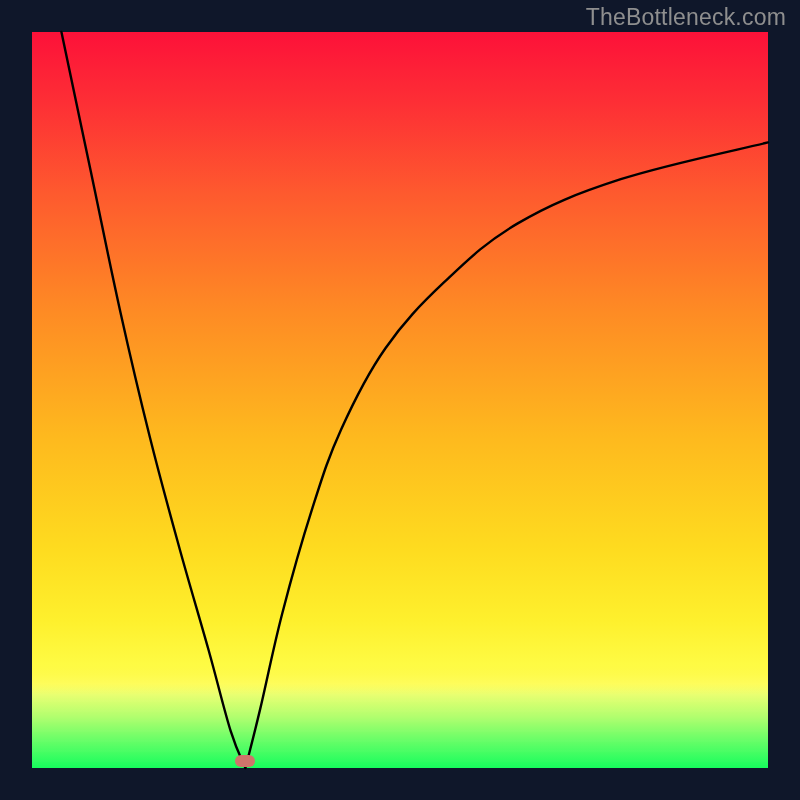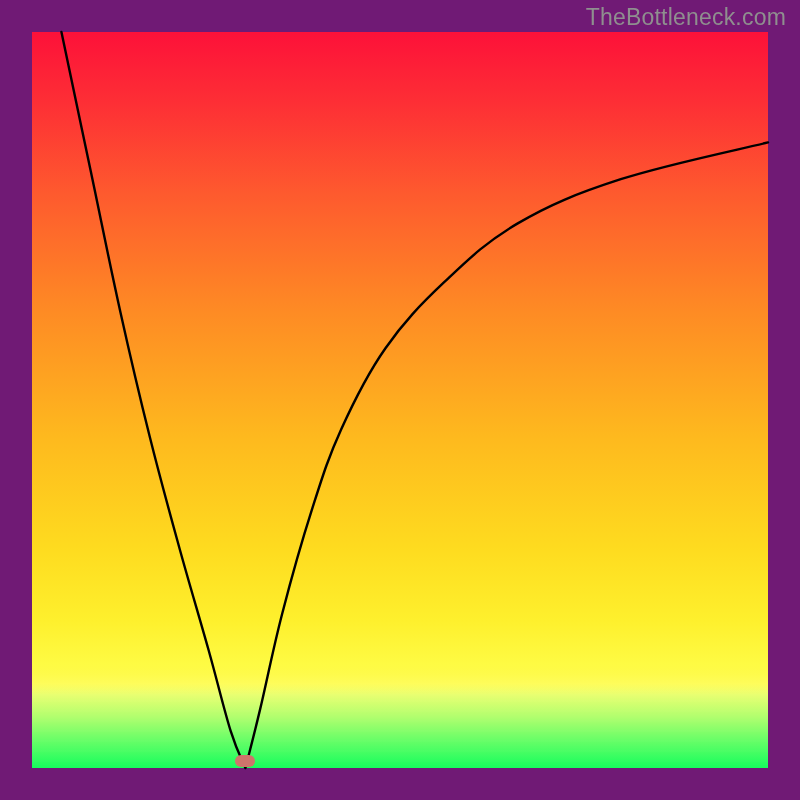--- a/index.html
+++ b/index.html
@@ -8,21 +8,21 @@
     width: 800px;
     height: 800px;
     overflow: hidden;
     background: #000;
     font-family: Arial, Helvetica, sans-serif;
   }
   .frame {
     position: relative;
     width: 800px;
     height: 800px;
-    background: #701a75;
+    background: #0f172a;
   }
   .plot-area {
     position: absolute;
     left: 32px;
     top: 32px;
     width: 736px;
     height: 736px;
     
     background:
       linear-gradient(

